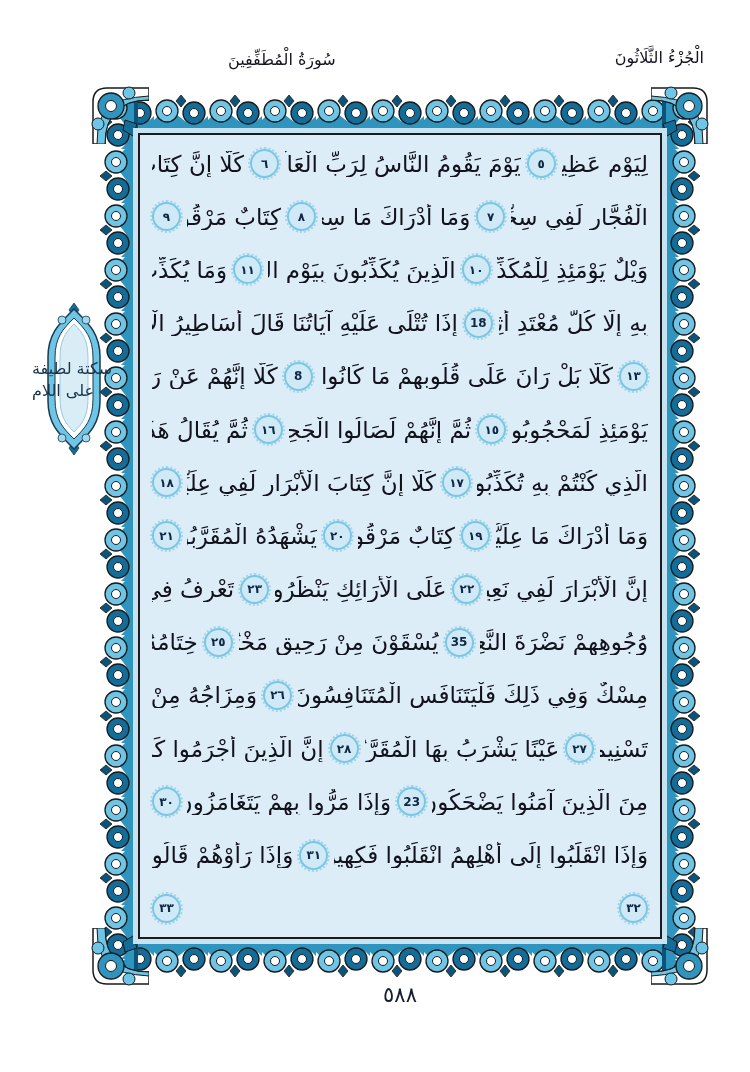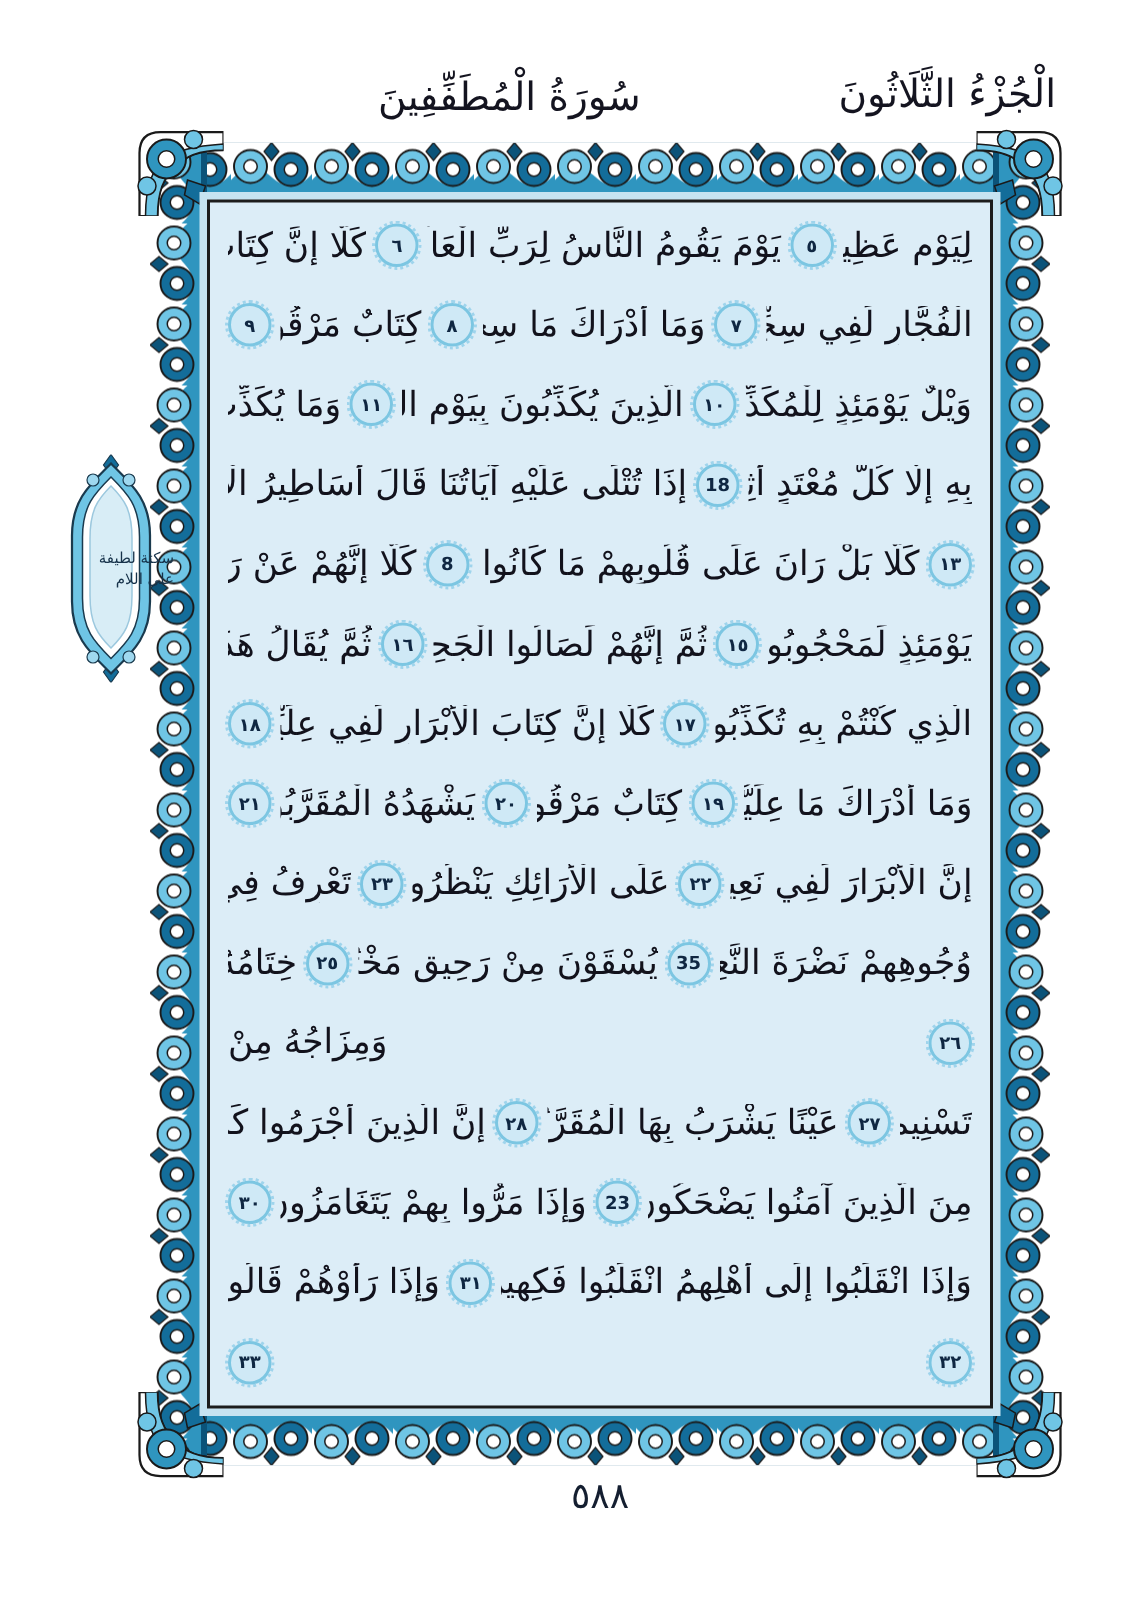--- a/index.html
+++ b/index.html
@@ -1,21 +1,21 @@
 <!DOCTYPE html>
 <html lang="ar"><head>
 <meta charset="utf-8">
 <style>
   html,body{margin:0;padding:0;}
   body{
     width:750px;height:1072px;position:relative;background:#ffffff;
     font-family:"DejaVu Sans", sans-serif;overflow:hidden;
   }
   
-  .hdr{position:absolute;direction:rtl;color:#141420;font-size:26px;white-space:nowrap;margin-left:24px;}
+  .hdr{position:absolute;direction:rtl;color:#141420;font-size:16px;white-space:nowrap;}
   .hdr-right{top:48px;right:46px;}
   .hdr-left{top:50px;left:228px;}
   
   .frame{position:absolute;left:100px;top:95px;width:600px;height:882px;}
   .strip{position:absolute;line-height:0;}
   .strip svg{display:block;}
   .strip-top{left:0;top:0;}
   .strip-bottom{left:0;bottom:0;transform:scaleY(-1);}
   .strip-left{left:0;top:0;}
   .strip-right{right:0;top:0;transform:scaleX(-1);}
@@ -42,27 +42,27 @@
     flex:0 0 auto;width:25px;height:25px;border-radius:50%;
     background:#cfe9f6;border:2px solid #7cc6e2;outline:2px dotted #9fd4ec;
     display:flex;align-items:center;justify-content:center;
     font-size:12px;font-weight:bold;color:#0f2742;
   }
   
   .margin-medallion{position:absolute;left:32px;top:303px;width:84px;height:152px;}
   .margin-medallion svg{display:block;}
   .margin-note{
     position:absolute;inset:0;display:flex;flex-direction:column;gap:3px;
-    align-items:flex-start;justify-content:center;direction:rtl;
-    font-size:10px;color:#16324a;text-align:center;
+    align-items:flex-end;justify-content:center;direction:rtl;
+    font-size:16px;color:#16324a;text-align:center;
   }
   
   .page-number{
     position:absolute;left:100px;top:983px;width:600px;text-align:center;
-    font-size:24px;color:#141e30;letter-spacing:2px;
+    font-size:21px;color:#141e30;letter-spacing:2px;
   }
 </style>
 </head>
 <body>
 
 <div class="hdr hdr-right">الْجُزْءُ الثَّلَاثُونَ</div>
 <div class="hdr hdr-left">سُورَةُ الْمُطَفِّفِينَ</div>
 
 <div class="frame">
 
@@ -247,20 +247,21 @@
           <span class="qtext">تَعْرِفُ فِي</span>
         </div>
         <div class="qline">
           <span class="qtext">وُجُوهِهِمْ نَضْرَةَ النَّعِيمِ</span>
           <span class="vmark">35</span>
           <span class="qtext">يُسْقَوْنَ مِنْ رَحِيقٍ مَخْتُومٍ</span>
           <span class="vmark">٢٥</span>
           <span class="qtext">خِتَامُهُ</span>
         </div>
         <div class="qline">
+          <span class="qtext">مِسْكٌ وَفِي ذَلِكَ فَلْيَتَنَافَسِ الْمُتَنَافِسُونَ</span>
           <span class="vmark">٢٦</span>
           <span class="qtext">وَمِزَاجُهُ مِنْ</span>
         </div>
         <div class="qline">
           <span class="qtext">تَسْنِيمٍ</span>
           <span class="vmark">٢٧</span>
           <span class="qtext">عَيْنًا يَشْرَبُ بِهَا الْمُقَرَّبُونَ</span>
           <span class="vmark">٢٨</span>
           <span class="qtext">إِنَّ الَّذِينَ أَجْرَمُوا كَانُوا</span>
         </div>

